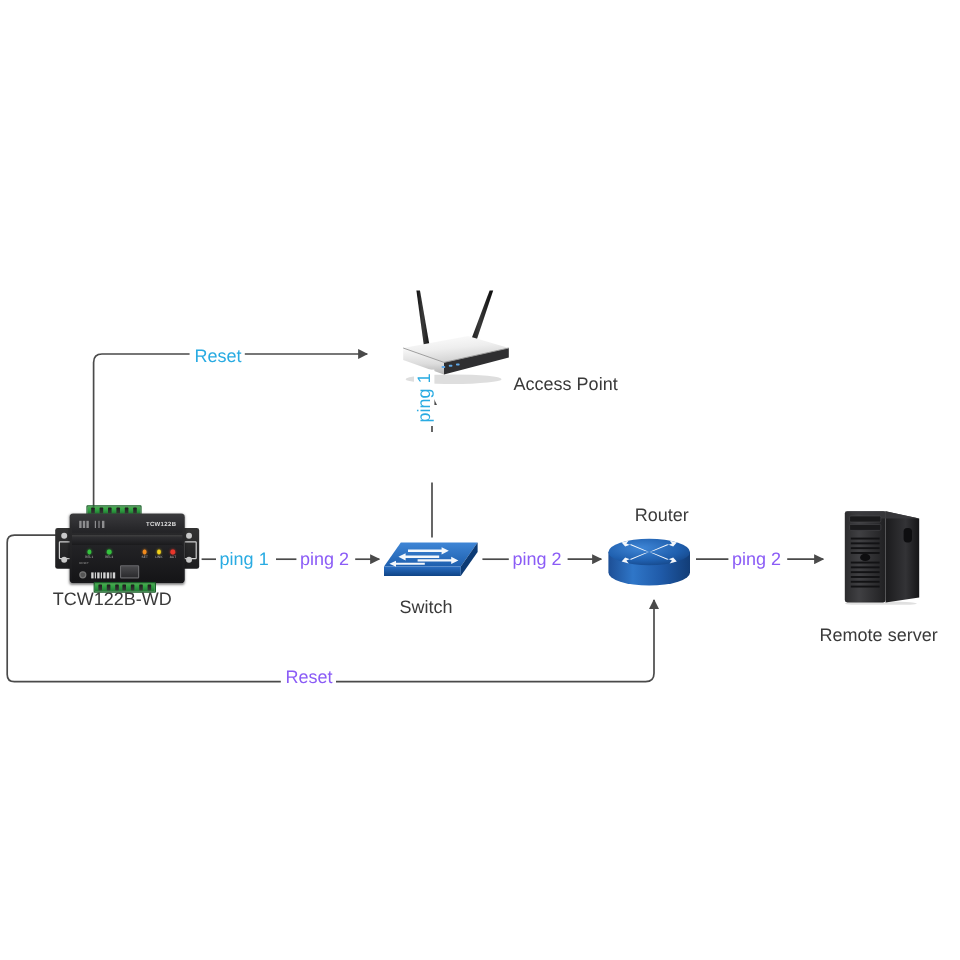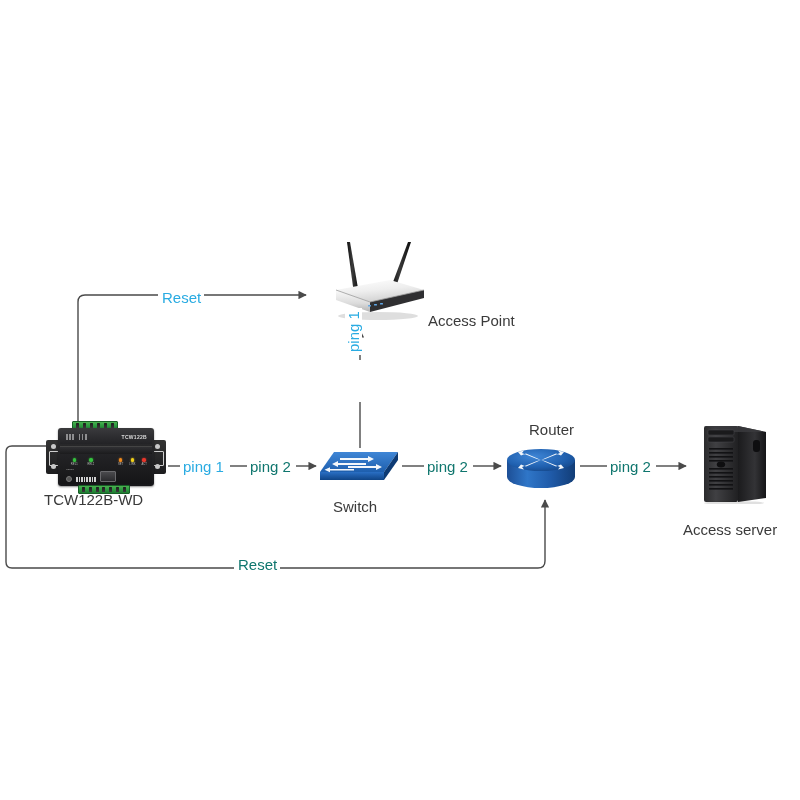--- a/index.html
+++ b/index.html
@@ -37,21 +37,21 @@
   }
   .edge-label {
     position: absolute;
     font-family: "Liberation Sans", sans-serif;
     font-size: 15px;
     white-space: nowrap;
     background: #ffffff;
     padding: 0 3px;
   }
   .lbl-blue { color: #29abe2; }
-  .lbl-red  { color: #0f766e; }
+  .lbl-red  { color: #8b5cf6; }
 
   
   #tcw-device {
     left: 44px;
     top: 420px;
     width: 124px;
     height: 76px;
   }
   .tcw-body {
     position: absolute;
@@ -500,21 +500,21 @@
       <rect x="63" y="22" width="7" height="12" rx="3" fill="#0e0e10"></rect>
 
       <ellipse cx="44" cy="85" rx="30" ry="2" fill="#000000" opacity="0.12"></ellipse>
     </svg>
   </div>
 
   <div class="node-label" id="label-tcw">TCW122B-WD</div>
   <div class="node-label" id="label-switch">Switch</div>
   <div class="node-label" id="label-router">Router</div>
   <div class="node-label" id="label-ap">Access Point</div>
-  <div class="node-label" id="label-server">Access server</div>
+  <div class="node-label" id="label-server">Remote server</div>
 
   <div class="edge-label lbl-blue" id="edge-ping1-a">ping 1</div>
   <div class="edge-label lbl-red" id="edge-ping2-a">ping 2</div>
   <div class="edge-label lbl-red" id="edge-ping2-b">ping 2</div>
   <div class="edge-label lbl-red" id="edge-ping2-c">ping 2</div>
   <div class="edge-label lbl-blue" id="edge-ping1-vert">ping 1</div>
   <div class="edge-label lbl-blue" id="edge-reset-top">Reset</div>
   <div class="edge-label lbl-red" id="edge-reset-bot">Reset</div>
 
 </div>

